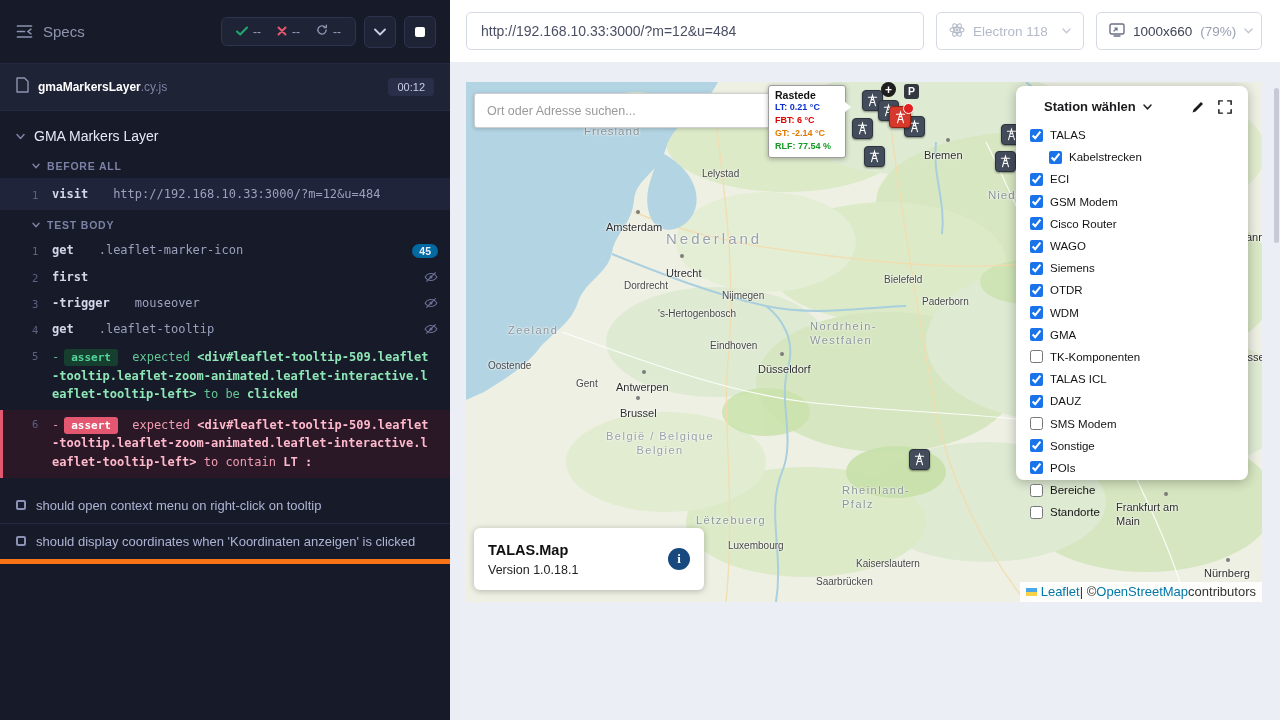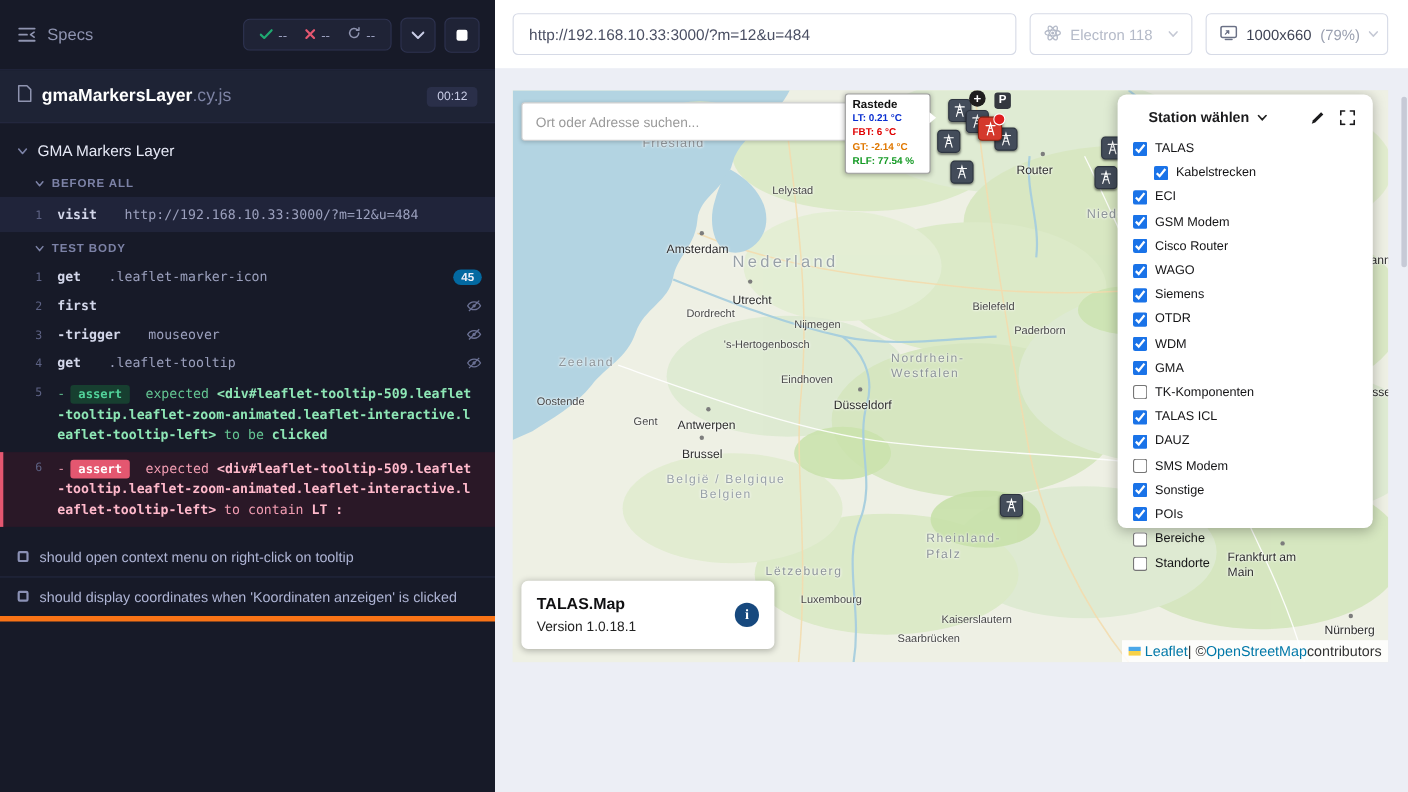--- a/index.html
+++ b/index.html
@@ -16,21 +16,21 @@
   .sb-right { display:flex; align-items:center; gap:8px; }
   .stats-box { display:flex; align-items:center; gap:16px; background:#1f2336; border:1px solid #2e3350;
     border-radius:6px; padding:6px 14px; font-size:12px; color:#9ba0bf; }
   .stat { display:flex; align-items:center; gap:5px; }
   .icon-btn { width:32px; height:32px; background:#1f2336; border:1px solid #2e3350; border-radius:6px;
     display:flex; align-items:center; justify-content:center; color:#aeb3d0; cursor:pointer; }
   .stop-square { width:10px; height:10px; background:#fff; border-radius:2px; display:block; }
 
   .spec-header { display:flex; align-items:center; gap:9px; padding:13px 16px; background:#1e2335;
     border-bottom:1px solid #242940; }
-  .spec-name { font-size:16px; }
+  .spec-name { font-size:12px; }
   .spec-name b { color:#ffffff; font-weight:700; }
   .spec-name span { color:#7d83a3; font-weight:400; }
   .time-badge { margin-left:auto; background:#2a2f49; color:#c9cde6; font-size:11px; padding:3px 9px; border-radius:4px; }
 
   .runnables { flex:1; padding:8px 0 0 0; overflow:hidden; }
   .suite-row { display:flex; align-items:center; gap:9px; padding:9px 16px 7px 16px; font-size:14px; color:#e6e9f6; }
   .test-row { display:flex; align-items:center; gap:9px; padding:5px 16px 8px 30px; font-size:13px; color:#aeb4d4; }
   .spinner { width:11px; height:11px; border:2px solid #3f6bdc; border-top-color:rgba(63,107,220,.25);
     border-radius:50%; flex:none; animation:spin 1s linear infinite; }
   @keyframes spin { to { transform:rotate(360deg); } }
@@ -440,21 +440,21 @@
             <div class="lbl town" style="left: 256px; top: 208px;">Nijmegen</div>
             <div class="lbl town" style="left: 192px; top: 226px;">'s-Hertogenbosch</div>
             <div class="lbl town" style="left: 244px; top: 258px;">Eindhoven</div>
             <div class="lbl city" style="left: 150px; top: 284px;">Antwerpen</div>
             <div class="lbl town" style="left: 110px; top: 296px;">Gent</div>
             <div class="lbl city" style="left: 154px; top: 310px;">Brussel</div>
             <div class="lbl country small" style="left: 140px; top: 348px;">België / Belgique
 Belgien</div>
             <div class="lbl region small" style="left: 42px; top: 242px;">Zeeland</div>
             <div class="lbl town" style="left: 22px; top: 278px;">Oostende</div>
-            <div class="lbl city" style="left: 458px; top: 52px;">Router</div>
+            <div class="lbl city" style="left: 458px; top: 52px;">Bremen</div>
             <div class="lbl city" style="left: 566px; top: -5px;">Hamburg</div>
             <div class="lbl region" style="left: 522px; top: 106px;">Niedersachsen</div>
             <div class="lbl city" style="left: 772px; top: 134px;">Hannover</div>
             <div class="lbl town" style="left: 418px; top: 192px;">Bielefeld</div>
             <div class="lbl town" style="left: 456px; top: 214px;">Paderborn</div>
             <div class="lbl region small" style="left: 344px; top: 238px;">Nordrhein-
 Westfalen</div>
             <div class="lbl city" style="left: 292px; top: 266px;">Düsseldorf</div>
             <div class="lbl city" style="left: 768px; top: 254px;">Kassel</div>
             <div class="lbl region" style="left: 556px; top: 344px;">Hessen</div>

